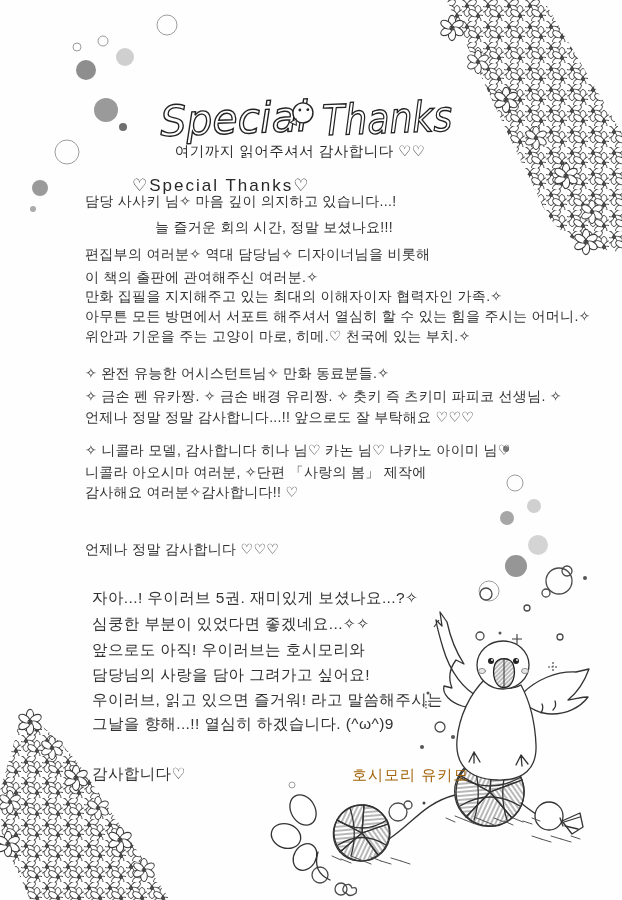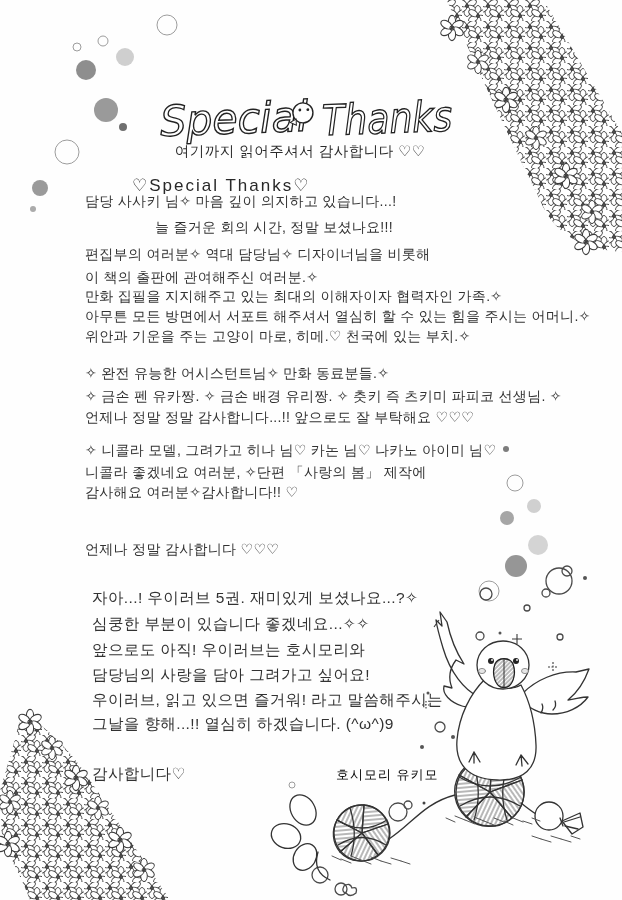--- a/index.html
+++ b/index.html
@@ -4,21 +4,21 @@
 <style>
   html,body{margin:0;padding:0;background:#ffffff;}
   .page{position:relative;width:622px;height:900px;background:#fefefe;overflow:hidden;
         font-family:"Liberation Sans","DejaVu Sans",sans-serif;color:#2f2f2f;}
   svg.deco{position:absolute;left:0;top:0;width:622px;height:900px;}
   .subtitle{position:absolute;left:150px;top:142px;width:300px;text-align:center;
             font-size:14.5px;letter-spacing:.5px;color:#2b2b2b;white-space:nowrap;}
   .heading{position:absolute;left:86px;top:175px;font-size:17px;letter-spacing:2px;color:#282828;white-space:nowrap;margin-left:46px;}
   .ln{position:absolute;font-size:14px;letter-spacing:.3px;white-space:nowrap;color:#323232;}
   .ln2{font-size:15.5px;letter-spacing:.4px;}
-  .signature{position:absolute;left:336px;top:766px;font-size:13px;letter-spacing:1px;color:#000000;white-space:nowrap;}
+  .signature{position:absolute;left:352px;top:766px;font-size:15px;letter-spacing:1px;color:#a16207;white-space:nowrap;}
 </style>
 </head>
 <body>
 
 <div class="page">
 
   <svg class="deco" viewBox="0 0 622 900">
     <defs>
       <g id="fl">
         <ellipse cx="0" cy="-5.5" rx="3" ry="5" fill="#fff" stroke="#3c3c3c" stroke-width="0.9"></ellipse>
@@ -198,26 +198,26 @@
   <div class="ln" style="left:85px;top:193px">담당 사사키 님✧ 마음 깊이 의지하고 있습니다...!</div>
   <div class="ln" style="left:155px;top:219px">늘 즐거운 회의 시간, 정말 보셨나요!!!</div>
   <div class="ln" style="left:85px;top:246px">편집부의 여러분✧ 역대 담당님✧ 디자이너님을 비롯해</div>
   <div class="ln" style="left:85px;top:269px">이 책의 출판에 관여해주신 여러분.✧</div>
   <div class="ln" style="left:85px;top:288px">만화 집필을 지지해주고 있는 최대의 이해자이자 협력자인 가족.✧</div>
   <div class="ln" style="left:85px;top:308px">아무튼 모든 방면에서 서포트 해주셔서 열심히 할 수 있는 힘을 주시는 어머니.✧</div>
   <div class="ln" style="left:85px;top:328px">위안과 기운을 주는 고양이 마로, 히메.♡ 천국에 있는 부치.✧</div>
   <div class="ln" style="left:85px;top:365px">✧ 완전 유능한 어시스턴트님✧ 만화 동료분들.✧</div>
   <div class="ln" style="left:85px;top:388px">✧ 금손 펜 유카짱. ✧ 금손 배경 유리짱. ✧ 츳키 즉 츠키미 파피코 선생님. ✧</div>
   <div class="ln" style="left:85px;top:409px">언제나 정말 정말 감사합니다...!! 앞으로도 잘 부탁해요 ♡♡♡</div>
-  <div class="ln" style="left:85px;top:442px">✧ 니콜라 모델, 그려가고 히나 님♡ 카논 님♡ 나카노 아이미 님♡</div>
-  <div class="ln" style="left:85px;top:464px">니콜라 좋겠네요 여러분, ✧단편 「사랑의 봄」 제작에</div>
+  <div class="ln" style="left:85px;top:442px">✧ 니콜라 모델, 감사합니다 히나 님♡ 카논 님♡ 나카노 아이미 님♡</div>
+  <div class="ln" style="left:85px;top:464px">니콜라 아오시마 여러분, ✧단편 「사랑의 봄」 제작에</div>
   <div class="ln" style="left:85px;top:484px">감사해요 여러분✧감사합니다!! ♡</div>
   <div class="ln" style="left:85px;top:541px">언제나 정말 감사합니다 ♡♡♡</div>
   <div class="ln ln2" style="left:92px;top:588px">자아...! 우이러브 5권. 재미있게 보셨나요...?✧</div>
-  <div class="ln ln2" style="left:92px;top:614px">심쿵한 부분이 있습니다 좋겠네요...✧✧</div>
+  <div class="ln ln2" style="left:92px;top:614px">심쿵한 부분이 있었다면 좋겠네요...✧✧</div>
   <div class="ln ln2" style="left:92px;top:640px">앞으로도 아직! 우이러브는 호시모리와</div>
   <div class="ln ln2" style="left:92px;top:665px">담당님의 사랑을 담아 그려가고 싶어요!</div>
   <div class="ln ln2" style="left:92px;top:690px">우이러브, 읽고 있으면 즐거워! 라고 말씀해주시는</div>
   <div class="ln ln2" style="left:92px;top:714px">그날을 향해...!! 열심히 하겠습니다. (^ω^)9</div>
   <div class="ln ln2" style="left:92px;top:764px">감사합니다♡</div>
 
   <div class="signature">호시모리 유키모</div>
 </div>
 
 </body></html>

